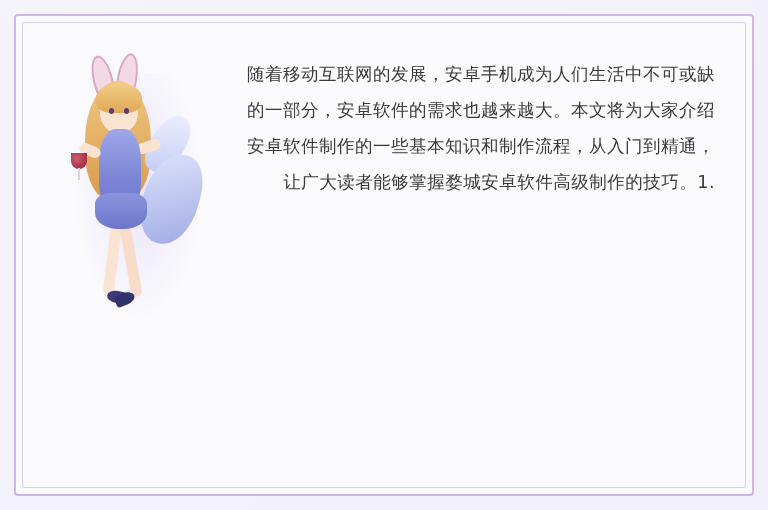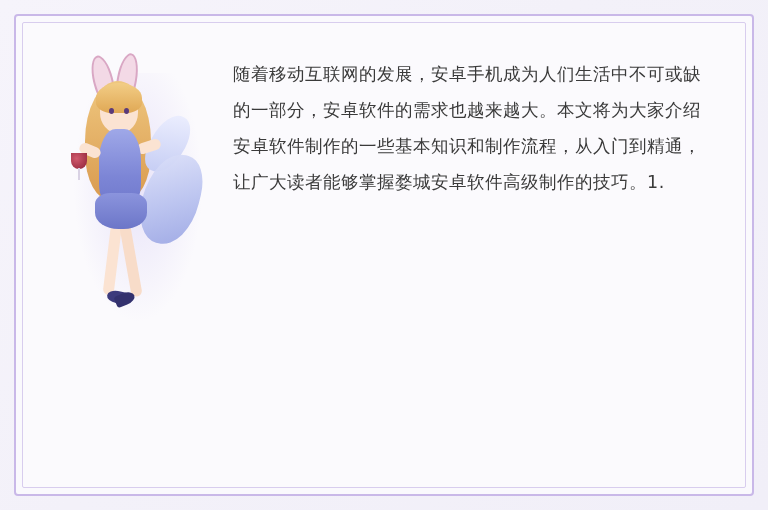--- a/index.html
+++ b/index.html
@@ -54,20 +54,21 @@
     font-weight: bold;
     line-height: 1.38;
     color: #2b2b2b;
     letter-spacing: 1px;
     margin: 0 0 16px 0;
     text-shadow: 0 1px 0 rgba(255,255,255,0.7);
   }
   .body-row {
     display: flex;
     align-items: flex-start;
+    text-align: right;
   }
   .illustration {
     position: relative;
     width: 160px;
     height: 300px;
     flex: 0 0 160px;
     margin-top: 2px;
     margin-left: 2px;
   }
   .article-text {

